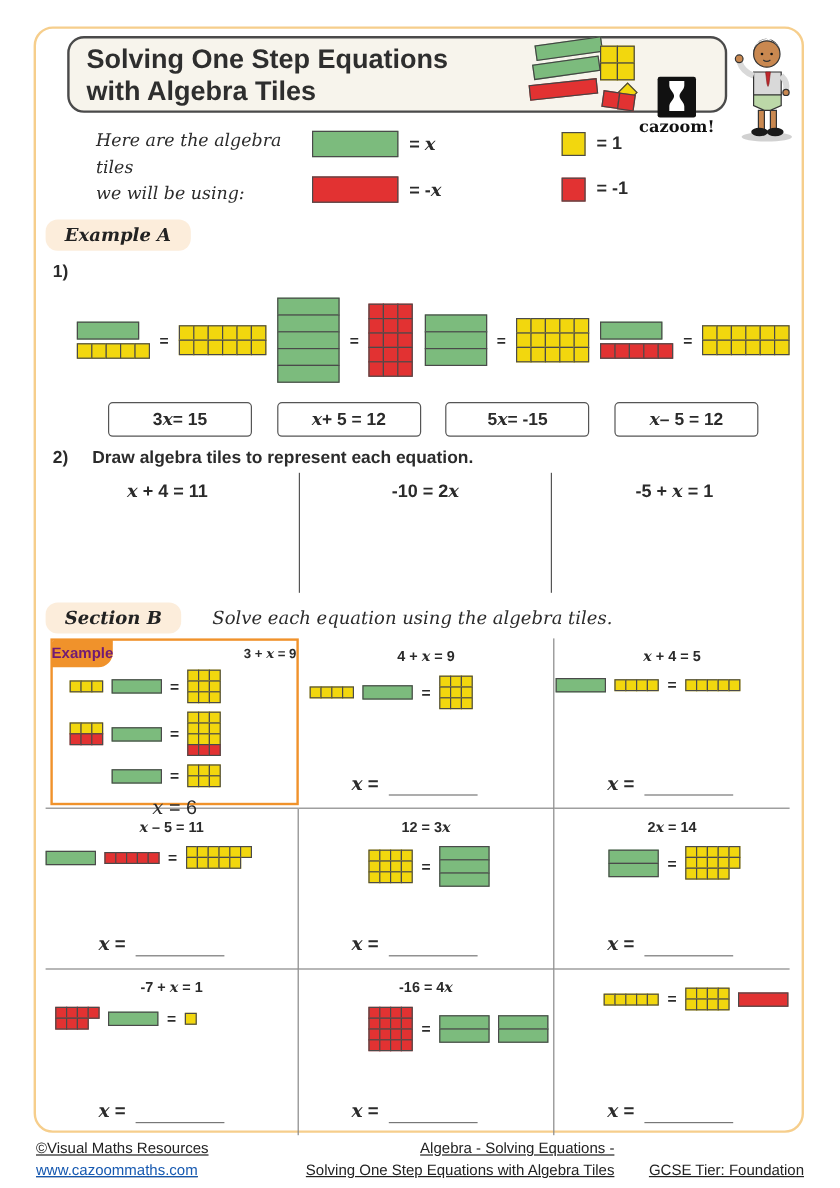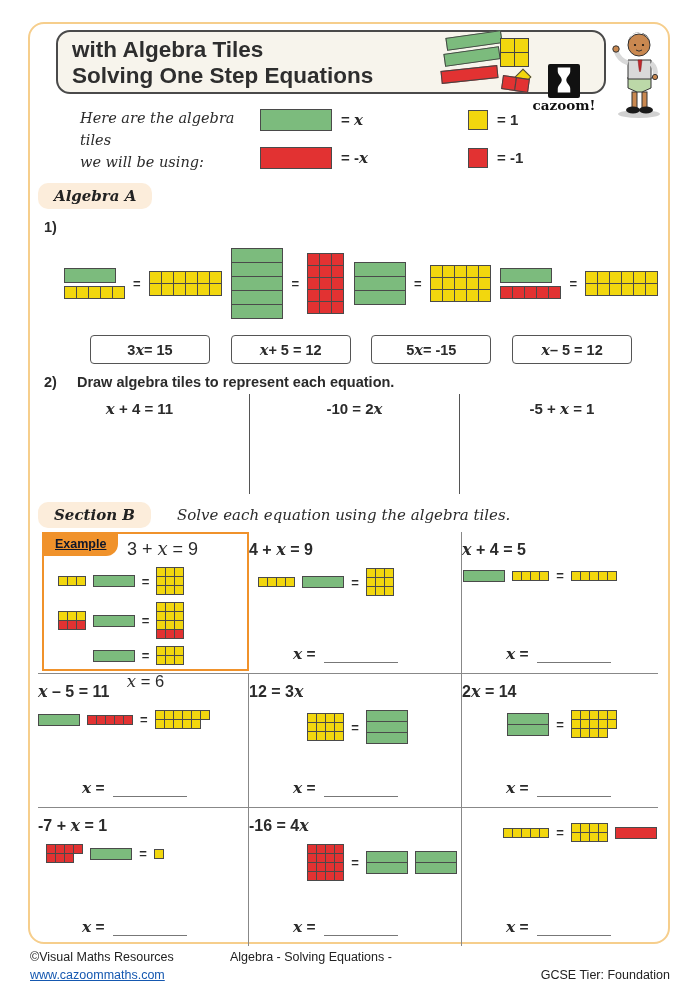--- a/index.html
+++ b/index.html
@@ -63,53 +63,53 @@
   .draw-col + .draw-col{border-left:1px solid #555;}
   .sb-head{display:flex;align-items:center;gap:26px;margin:8px 0 0 8px;}
   .sb-instruction{font-family:"DejaVu Serif",serif;font-style:italic;font-size:15px;}
 
   
   .sb-grid{display:grid;grid-template-columns:211px 213px 196px;grid-template-rows:142px 134px 138px;
            margin:4px 0 0 8px;width:620px;}
   .sb-cell{position:relative;padding-top:6px;box-sizing:border-box;}
   .bb{border-bottom:1px solid #888;}
   .br{border-right:1px solid #888;}
-  .sb-eq{font-weight:bold;font-size:16px;margin-top:2px;}
+  .sb-eq{text-align:center;font-weight:bold;font-size:12px;margin-top:2px;}
   .sb-lines{margin-top:9px;display:flex;flex-direction:column;gap:9px;}
   .sb-ans{position:absolute;bottom:10px;left:44px;font-weight:bold;font-size:15.5px;display:flex;align-items:flex-end;gap:8px;}
   .blank{display:inline-block;width:74px;border-bottom:1.5px solid #777;height:15px;}
   .v{font-family:"DejaVu Serif",serif;font-style:italic;}
 
   
   .ex-box{position:absolute;left:4px;top:0;right:0;bottom:2px;border:2.5px solid var(--c-accent);background:#fff;}
-  .ex-tab{position:absolute;left:-1px;top:-1px;background:var(--c-accent);color:#0f172a;font-weight:bold;
-          font-size:12.5px;padding:4px 12px 5px;border-radius:4px 0 12px 0;text-decoration:underline;}
-  .ex-eq{text-align:center;font-weight:normal;font-size:18px;margin:4px 0 0 34px;}
+  .ex-tab{position:absolute;left:-1px;top:-1px;background:var(--c-accent);color:#701a75;font-weight:bold;
+          font-size:12.5px;padding:4px 0 5px;border-radius:4px 0 12px 0;}
+  .ex-eq{text-align:right;font-weight:bold;font-size:11px;margin:4px 0 0 34px;}
   .ex-lines{margin-top:7px;display:flex;flex-direction:column;gap:7px;}
   .ex-ans{text-align:center;font-weight:normal;font-size:16.5px;margin-top:7px;}
 
   
-  .footer{position:absolute;left:30px;top:948px;width:640px;display:flex;font-size:12.5px;color:#222;line-height:1.45;}
+  .footer{position:absolute;left:30px;top:948px;width:640px;display:flex;font-size:12.5px;color:#222;line-height:1.45;text-decoration:underline;}
   .f-left{width:200px;}
-  .f-center{flex:1;text-align:left;}
+  .f-center{flex:1;text-align:right;}
   .f-right{width:158px;text-align:right;margin-top:18px;}
   .f-link{color:var(--c-link);text-decoration:underline;cursor:pointer;}
 </style>
 </head>
 <body>
 
 <div class="page" style="--c-green: #7CBB7D; --c-yellow: #F2D70E; --c-red: #E23232; --c-tb: #4A4A4A; --c-accent: #F0922B; --c-frame: #F6CE8C; --c-link: #1558B0;">
   <div class="frame"></div>
   <div class="content">
 
     <header>
       <div class="title-box">
         <div class="title-text">
+          <div>Solving One Step Equations</div>
           <div>with Algebra Tiles</div>
-          <div>Solving One Step Equations</div>
         </div>
 
         <div>
           <div class="deco g" style="left:388px;top:2px;width:56px;height:13px;transform:rotate(-8deg);"></div>
           <div class="deco g" style="left:386px;top:18px;width:56px;height:13px;transform:rotate(-8deg);"></div>
           <div class="deco r" style="left:383px;top:36px;width:57px;height:13px;transform:rotate(-6deg);"></div>
           <div class="deco y" style="left:442px;top:6px;width:15px;height:15px;"></div>
           <div class="deco y" style="left:456px;top:6px;width:15px;height:15px;"></div>
           <div class="deco y" style="left:442px;top:20px;width:15px;height:15px;"></div>
           <div class="deco y" style="left:456px;top:20px;width:15px;height:15px;"></div>
@@ -175,21 +175,21 @@
               <div class="tl-row">
                 <span class="tl-sq c-r"></span>
               </div>
             </div>
             <span>= -1</span>
           </div>
         </div>
     </div>
 
     <div class="sa-label">
-      <span class="sec-pill">Algebra A</span>
+      <span class="sec-pill">Example A</span>
     </div>
 
     <div class="qline">
       <span>1)</span>
     </div>
 
     <div class="diagrams sc-a" id="diagrams">
         <div>
           <div class="tl-flex">
             <div class="tl-col">
@@ -797,16 +797,17 @@
 
   </div>
 
   <div class="footer">
     <div class="f-left">
       <div>©Visual Maths Resources</div>
       <div><span class="f-link">www.cazoommaths.com</span></div>
     </div>
     <div class="f-center">
       <div>Algebra - Solving Equations -</div>
+      <div>Solving One Step Equations with Algebra Tiles</div>
     </div>
     <div class="f-right">GCSE Tier: Foundation</div>
   </div>
 </div>
 
 </body></html>

